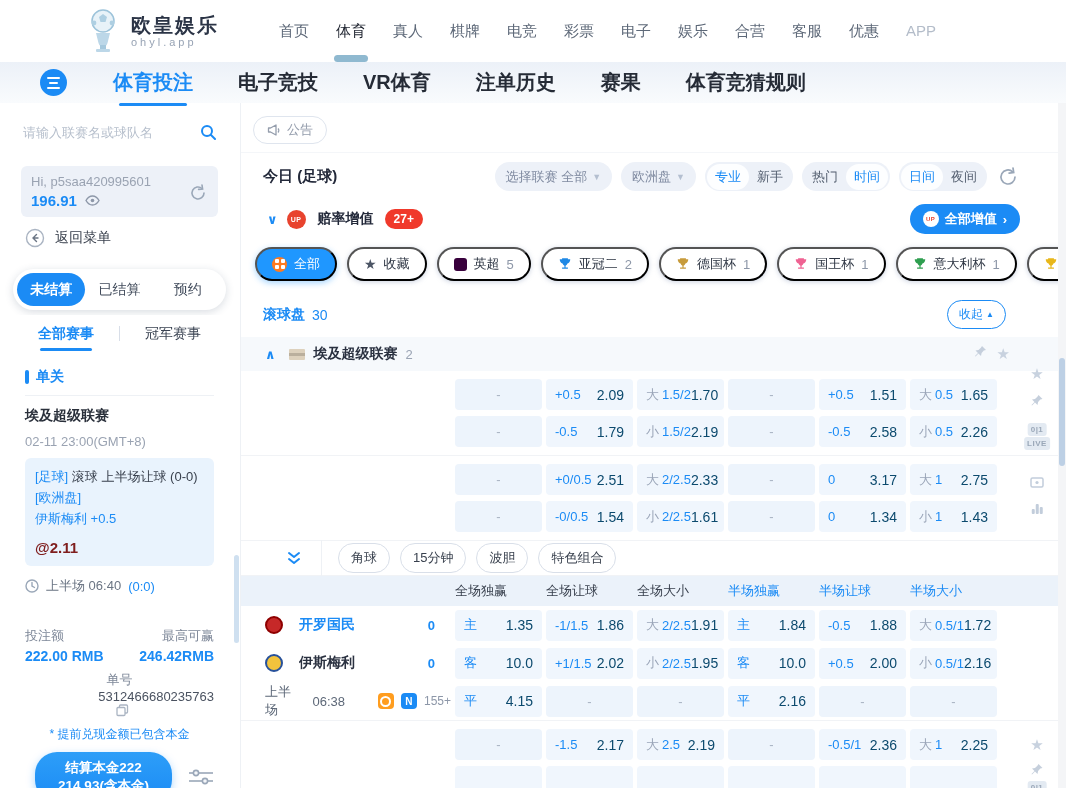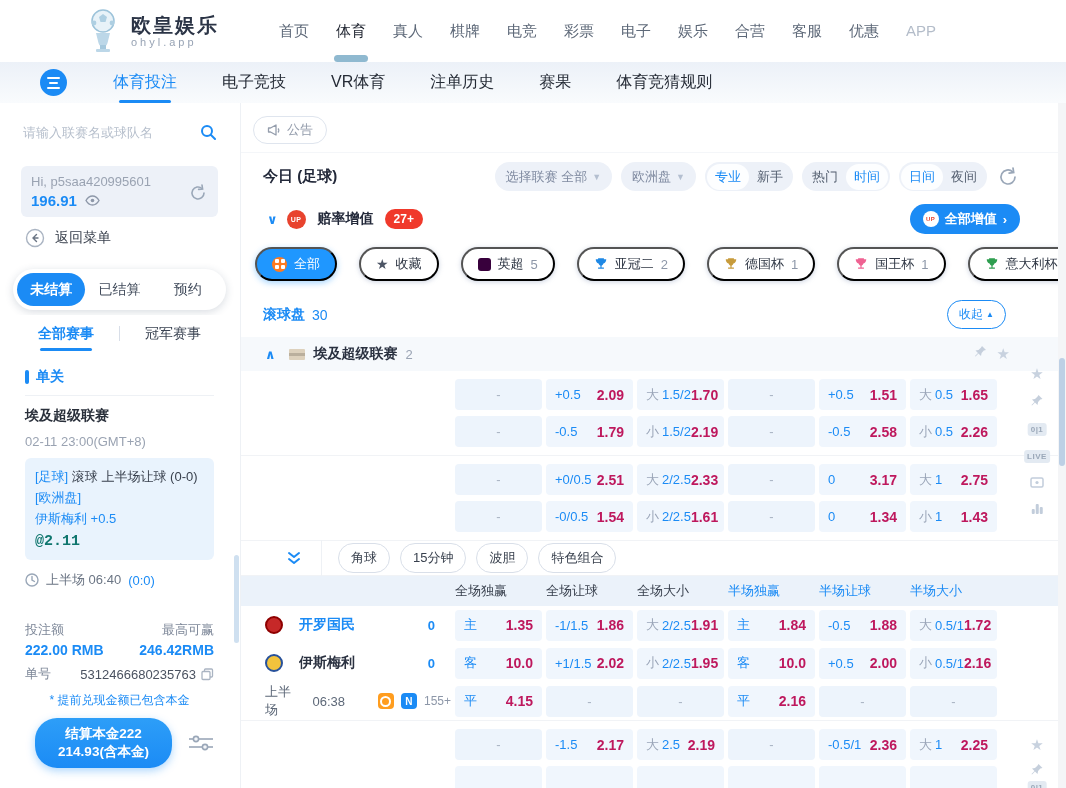--- a/index.html
+++ b/index.html
@@ -13,21 +13,21 @@
 .top-item{font-size:15px;color:#5d6878;cursor:pointer;position:relative;padding:21px 0;}
 .top-item.active{color:#1f2430;font-weight:normal;}
 .top-item.active::after{content:"";position:absolute;left:50%;transform:translateX(-50%);bottom:0;width:34px;height:7px;border-radius:4px;background:#8fb9d0;}
 .top-item.muted{color:#b3bcc9;}
 
 .subnav{height:41px;background:linear-gradient(180deg,#ecf1f8,#f9fbfd);display:flex;align-items:center;}
 .burger{width:27px;height:27px;border-radius:50%;background:#1b8bf5;margin-left:40px;display:flex;flex-direction:column;justify-content:center;align-items:center;gap:3px;cursor:pointer;flex-shrink:0;}
 .burger i{display:block;height:2px;background:#fff;border-radius:1px;}
 .burger i:nth-child(1){width:13px}.burger i:nth-child(2){width:9px}.burger i:nth-child(3){width:13px}
 .subnav-menu{display:flex;gap:45px;margin-left:46px;}
-.sub-item{font-size:16px;font-weight:normal;color:#252b36;cursor:pointer;position:relative;}
+.sub-item{font-size:20px;font-weight:bold;color:#252b36;cursor:pointer;position:relative;}
 .sub-item.active{color:#1b8bf5;}
 .sub-item.active::after{content:"";position:absolute;left:6px;right:6px;bottom:-10px;height:3px;border-radius:2px;background:#1b8bf5;}
 
 .content{display:flex;height:685px;position:relative;}
 
 .sidebar{width:240px;height:100%;flex-shrink:0;position:relative;overflow:hidden;padding:12px 0 0 13px;
 background:linear-gradient(180deg,#49596e 0%,#3340522 40%),linear-gradient(180deg,#3c4b60 0%,#2c3848 28%,#50483f 55%,#3b332b 75%,#1d1a14 100%);}
 .scard{width:213px;background:#fff;border-radius:8px;}
 .search-card{height:34px;border-radius:6px;display:flex;align-items:center;padding:0 10px;}
 .search-card input{border:none;outline:none;flex:1;font-size:13px;color:#333;background:transparent;}
@@ -49,28 +49,28 @@
 .subtab-sep{width:1px;height:15px;background:#d8dee8;}
 .bet-card{margin-top:6px;padding:10px 12px 12px;}
 .sec-head{display:flex;align-items:center;gap:7px;font-size:14px;font-weight:bold;color:#1b8bf5;padding-bottom:9px;border-bottom:1px solid #eef1f5;}
 .sec-bar{width:4px;height:14px;background:#1b8bf5;border-radius:2px;}
 .bet-league{font-size:14px;font-weight:bold;color:#2a303b;margin-top:11px;}
 .bet-match{font-size:14px;font-weight:bold;color:#2a303b;margin-top:9px;}
 .bet-time{font-size:13px;color:#9aa3b2;margin-top:9px;}
 .bet-box{background:#e9f3fd;border-radius:6px;padding:8px 10px;margin-top:9px;font-size:13px;line-height:21px;}
 .tag{color:#1b8bf5;}
 .bet-box .dk{color:#39414e;}
-.bet-odds{font-size:15px;font-weight:bold;color:#0f766e;margin-top:2px;font-family:Liberation Mono, monospace;}
+.bet-odds{font-size:15px;font-weight:bold;color:#7f1d1d;margin-top:8px;}
 .clock-row{display:flex;align-items:center;gap:7px;margin-top:11px;font-size:13px;color:#6b7584;}
 .clock-row .sc{color:#1b8bf5;}
 .stake-card{margin-top:9px;padding:11px 12px;}
 .srow{display:flex;justify-content:space-between;font-size:13px;color:#7d8798;}
 .srow.amts{margin-top:3px;}
 .amt{font-size:14px;font-weight:bold;color:#1b8bf5;}
-.ticket-row{display:flex;align-items:center;margin-top:7px;font-size:13px;}
+.ticket-row{display:flex;align-items:center;margin-top:7px;font-size:13px;flex-direction:column;}
 .ticket-label{color:#7d8798;}
 .ticket-num{color:#4a5260;margin-left:auto;}
 .copy-ic{margin-left:5px;cursor:pointer;}
 .note{color:#1b8bf5;font-size:12px;text-align:center;margin-top:9px;}
 .cash-row{display:flex;align-items:center;margin-top:9px;}
 .cash-btn{width:146px;margin-left:10px;background:linear-gradient(180deg,#2d9ef8,#1b8bf5);color:#fff;border:none;border-radius:22px;padding:7px 0;font-size:13.5px;font-weight:bold;line-height:18px;cursor:pointer;box-shadow:0 3px 8px rgba(27,139,245,.35);}
 .sliders{margin-left:16px;cursor:pointer;}
 .side-thumb{position:absolute;right:1px;top:452px;width:5px;height:88px;background:#cfe0f0;border-radius:3px;}
 
 .main{flex:1;position:relative;background:#fff;height:100%;overflow:hidden;border-left:1px solid #eef1f5;}
@@ -85,21 +85,21 @@
 .tseg{padding:4px 8px;border-radius:13px;cursor:pointer;}
 .tseg.active{background:#fdfeff;color:#1b8bf5;}
 .icon-btn{cursor:pointer;display:flex;align-items:center;}
 .boost-row{display:flex;align-items:center;gap:9px;padding:11px 46px 10px 26px;}
 .chevtxt{color:#1b8bf5;font-size:13px;font-weight:bold;}
 .up-ic{width:19px;height:19px;border-radius:50%;background:#e8432e;color:#fff;font-size:7px;font-weight:bold;display:flex;align-items:center;justify-content:center;letter-spacing:.5px;}
 .boost-label{font-size:14px;font-weight:bold;color:#23293a;margin-left:3px;}
 .boost-count{background:#f0392b;color:#fff;font-size:12px;font-weight:bold;border-radius:10px;padding:3px 9px;margin-left:2px;}
 .boost-all{margin-left:auto;background:#1b8bf5;color:#fff;border-radius:16px;height:30px;display:flex;align-items:center;gap:6px;padding:0 13px;font-size:13px;font-weight:bold;cursor:pointer;}
 .up-ic.inv{background:#fff;color:#e8432e;width:16px;height:16px;font-size:6px;}
-.chips-row{display:flex;align-items:flex-start;gap:22px;padding:3px 14px 11px 14px;}
+.chips-row{display:flex;align-items:flex-start;gap:10px;padding:3px 14px 11px 14px;}
 .chip{display:flex;align-items:center;gap:7px;background:#fff;border-radius:17px;height:34px;padding:0 15px;box-shadow:0 1px 5px rgba(120,140,175,.38);font-size:13px;color:#2c3442;white-space:nowrap;cursor:pointer;flex-shrink:0;}
 .chip.active{background:#1f97ff;color:#fff;box-shadow:0 2px 6px rgba(31,151,255,.4);}
 .chip .cnt{color:#8d97a8;}
 .chip-star{color:#4c5565;font-size:14px;line-height:1;}
 .chip-grid{width:15px;height:15px;border-radius:50%;display:grid;grid-template-columns:4px 4px;grid-template-rows:4px 4px;gap:2px;align-content:center;justify-content:center;}
 .chip-grid i{background:#fff;border-radius:1px;}
 .chip-sq{width:13px;height:13px;border-radius:3px;}
 .rolling-row{display:flex;align-items:center;padding:8px 60px 8px 22px;}
 .rolling-label,.rolling-count{font-size:14px;font-weight:bold;color:#1b8bf5;}
 .rolling-count{margin-left:7px;font-weight:normal;}
@@ -109,21 +109,21 @@
 .league-name{font-size:14px;font-weight:bold;color:#2a3140;margin-left:9px;}
 .league-count{font-size:13px;color:#9aa4b4;margin-left:8px;}
 .lh-icons{margin-left:auto;display:flex;gap:10px;color:#c5cfdc;font-size:14px;}
 .lh-icons span{cursor:pointer;}
 
 .orow{display:grid;grid-template-columns:202px repeat(6,87px);gap:4px;align-items:center;padding-left:8px;height:37px;}
 .mrow{height:38px;}
 .cell{height:31px;background:#f0f6fd;border-radius:4px;display:flex;align-items:center;padding:0 9px;font-size:13px;cursor:pointer;}
 .cell .pfx{color:#9aa5b8;margin-right:3px;}
 .cell .lbl{color:#1b8bf5;}
-.cell .val{margin-left:auto;font-size:14px;font-weight:bold;color:#be185d;}
+.cell .val{margin-left:auto;font-size:14px;font-weight:normal;color:#0c4a6e;}
 .cell.dash{justify-content:center;color:#a8b2c2;background:#edf4fc;}
 .oblock{padding:5px 0;}
 .sep{border-top:1px solid #f1f3f6;}
 .olabel{display:flex;align-items:center;gap:16px;padding-left:16px;font-size:14px;min-width:0;}
 .crest{width:18px;height:18px;border-radius:50%;flex-shrink:0;border:2px solid transparent;}
 .tname{font-weight:bold;color:#2a3140;white-space:nowrap;overflow:hidden;}
 .tname.hl{color:#1b8bf5;}
 .tscore{margin-left:auto;margin-right:16px;color:#1b8bf5;font-weight:bold;font-size:13px;}
 .plabel{color:#5d6878;font-size:13px;display:flex;gap:7px;align-items:center;padding-left:16px;}
 .badge-sq{width:16px;height:16px;border-radius:4px;display:flex;align-items:center;justify-content:center;flex-shrink:0;}
@@ -707,21 +707,21 @@
       </div>
 
     <div class="ticons">
       <span class="ti-star" style="top:262px">★</span>
       <span style="top:291px">
           <svg width="13" height="13" viewBox="0 0 13 13">
             <path d="M8 1l4 4-2.2.6L7.6 8 7 11 4.5 8.5 1.5 11.5 1 11l3-3L1.5 5.5 4.5 5 6.9 2.8z" fill="#c5cfdc"></path>
           </svg>
         </span>
       <span class="ti-badge" style="top:320px">0|1</span>
-      <span class="ti-badge" style="top:347px">LIVE</span>
+      <span class="ti-badge" style="top:334px">LIVE</span>
       <span style="top:374px">
           <svg width="14" height="12" viewBox="0 0 14 12">
             <rect x="1" y="1" width="12" height="9" rx="1.5" fill="none" stroke="#c2cddb" stroke-width="1.5"></rect>
             <circle cx="7" cy="5.5" r="1.6" fill="#c2cddb"></circle>
           </svg>
         </span>
       <span class="mini-bars" style="top:401px">
           <i style="height:5px"></i>
           <i style="height:10px"></i>
           <i style="height:7px"></i>

